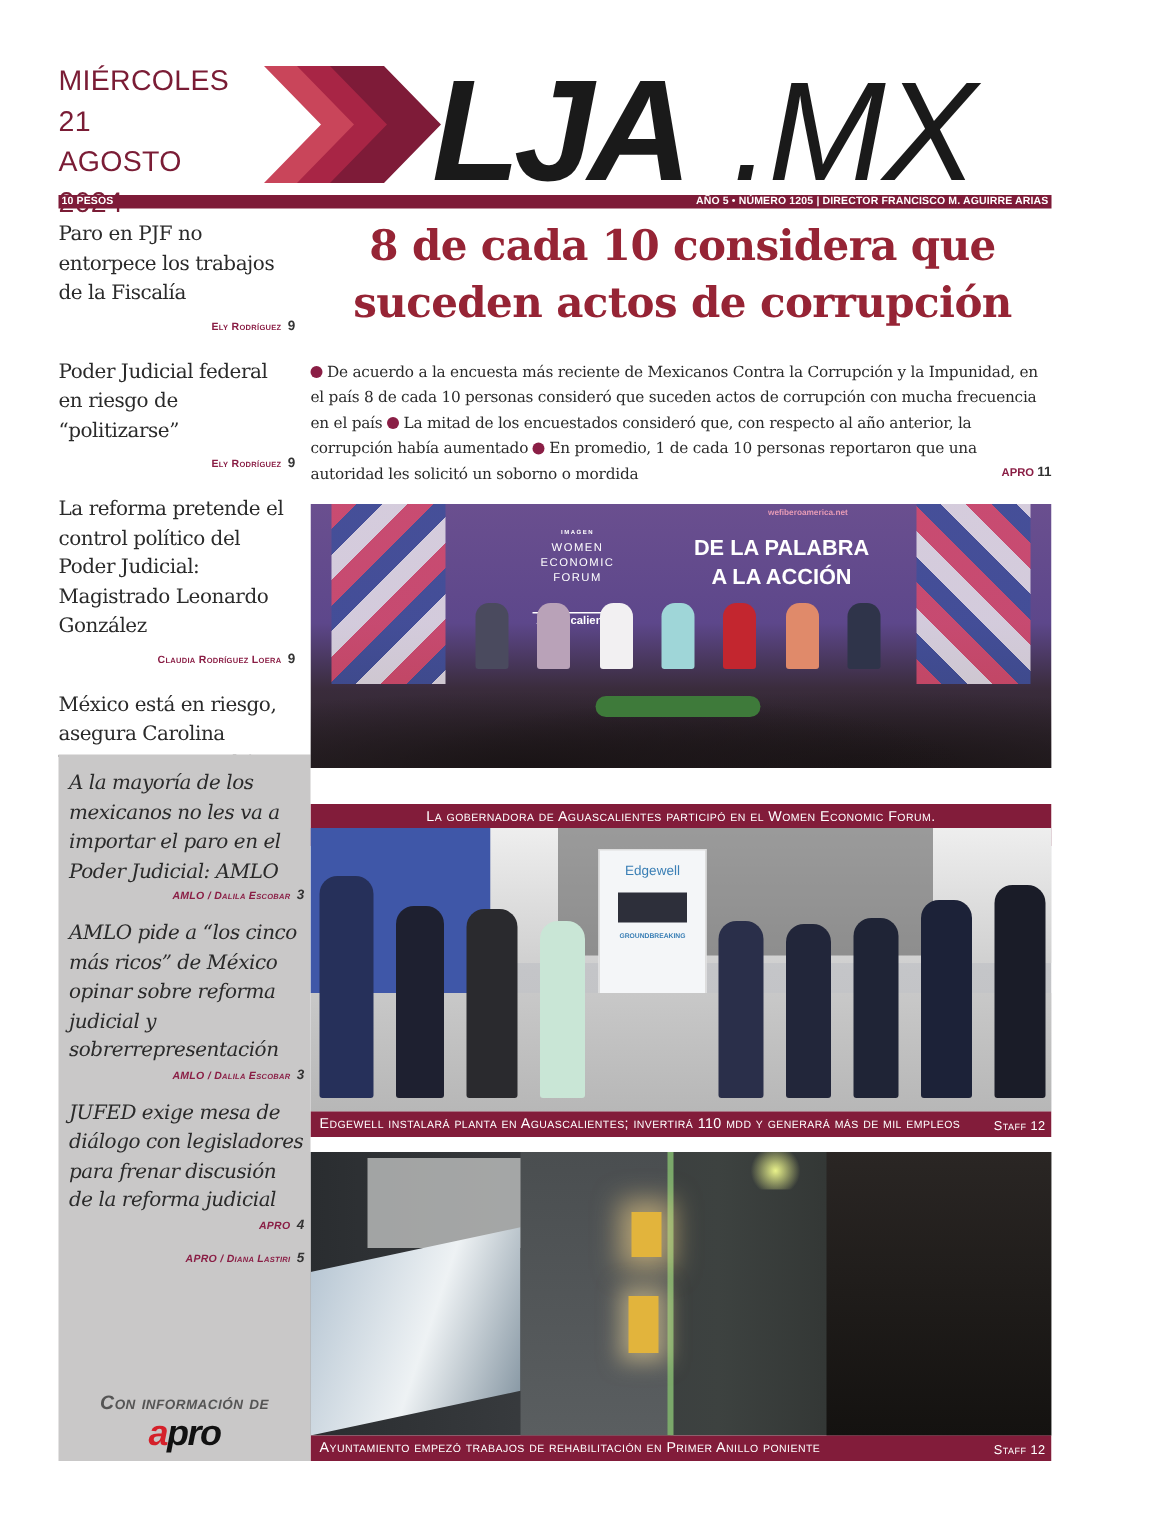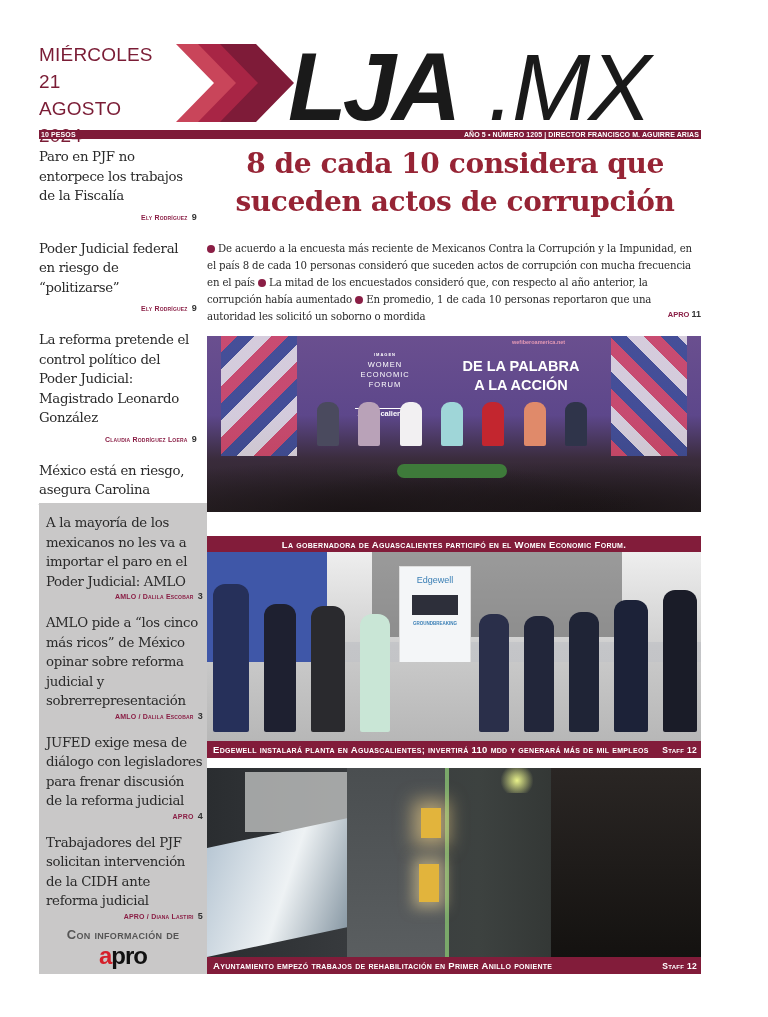--- a/index.html
+++ b/index.html
@@ -12,40 +12,40 @@
   .logo svg { width: 100%; height: 100%; }
   .bar { position: absolute; left: 39px; top: 130px; width: 662px; height: 9px; background: #7e1b38; display: flex; justify-content: space-between; align-items: center; padding: 0 2px; font-family: "Liberation Sans", sans-serif; font-weight: 700; font-size: 7px; color: #fff; letter-spacing: 0.1px; }
 
   
   .leftcol { position: absolute; left: 39px; top: 147px; width: 158px; }
   .brief { margin-bottom: 17px; }
   .brief h3 { font-family: "DejaVu Serif", serif; font-weight: 400; font-size: 13.3px; line-height: 19.5px; color: #2a2a2a; letter-spacing: -0.3px; }
   .credit { text-align: right; font-family: "Liberation Sans", sans-serif; font-weight: 700; font-size: 7px; color: #8a1e45; margin-top: 6px; font-variant: small-caps; letter-spacing: 0.2px; }
   .credit .pg { color: #333; font-size: 9px; margin-left: 2px; }
 
-  .greybox { position: absolute; left: 39px; top: 503px; width: 168px; height: 471px; background: #c9c8c8; padding: 10px 4px 0 7px; }
+  .greybox { position: absolute; left: 39px; top: 503px; width: 168px; height: 471px; background: #c9c8c8; padding: 10px 4px 0 7px; font-style: italic; }
   .greybox .brief { margin-bottom: 12px; }
   .greybox .brief h3 { font-size: 13.3px; line-height: 19.5px; }
   .greybox .credit { margin-top: 0; }
   .conapro { position: absolute; left: 0; bottom: 6px; width: 100%; text-align: center; }
   .conapro .lbl { font-family: "Liberation Sans", sans-serif; font-weight: 700; color: #555; font-size: 13px; font-variant: small-caps; letter-spacing: 0.3px; }
   .apro { display: inline-block; margin-top: 2px; font-family: "Liberation Sans", sans-serif; font-weight: 700; font-size: 24px; line-height: 24px; color: #111; letter-spacing: -1px; }
   .apro .a { color: #d5202a; }
 
   
   .headline { position: absolute; left: 207px; top: 145px; width: 496px; text-align: center; font-family: "DejaVu Serif", serif; font-weight: 700; color: #962435; font-size: 28px; line-height: 38px; letter-spacing: -0.4px; }
   .lead { position: absolute; left: 207px; top: 240px; width: 494px; font-family: "DejaVu Serif", serif; font-size: 10.2px; line-height: 17px; color: #2a2a2a; letter-spacing: -0.15px; }
   .dot { display: inline-block; width: 8px; height: 8px; border-radius: 50%; background: #8a1e45; margin-right: 3px; vertical-align: -0.5px; }
   .lead-credit { position: absolute; right: 67px; top: 309px; font-family: "Liberation Sans", sans-serif; font-weight: 700; font-size: 7.5px; color: #8a1e45; }
   .lead-credit .pg { color: #333; font-size: 9px; }
 
   
   .photo { position: absolute; left: 207px; width: 494px; overflow: hidden; }
   .photo .img { position: absolute; left: 0; top: 0; width: 100%; }
-  .caption { position: absolute; left: 0; bottom: 0; width: 100%; background: #821c3a; color: #fff; font-family: "Liberation Sans", sans-serif; font-weight: 700; font-variant: small-caps; font-size: 9.5px; letter-spacing: 0.3px; }
+  .caption { position: absolute; left: 0; bottom: 0; width: 100%; background: #821c3a; color: #fff; font-family: "Liberation Sans", sans-serif; font-weight: 400; font-variant: small-caps; font-size: 9.5px; letter-spacing: 0.3px; }
   .caption .credit2 { position: absolute; right: 4px; bottom: 2px; font-size: 8.5px; }
 
   .p1 { top: 336px; height: 228px; }
   .p1 .img { height: 176px; background: linear-gradient(180deg, #6a4f8f 0%, #5d478b 45%, #3a2c3c 70%, #2a2226 100%); }
   .p1 .caption { height: 28px; text-align: center; padding-top: 3px; line-height: 11.5px; }
 
   .p2 { top: 552px; height: 206px; }
   .p2 .img { height: 189px; background: linear-gradient(180deg, #d9dbe0 0%, #c4c5c8 50%, #bfc0c2 100%); padding-left: 20px; }
   .p2 .caption { height: 17px; padding: 3px 6px; line-height: 11px; }
 
@@ -106,21 +106,20 @@
   </div>
   <div class="brief">
     <h3>AMLO pide a “los cinco más ricos” de México opinar sobre reforma judicial y sobrerrepresentación</h3>
     <div class="credit"><span>AMLO / Dalila Escobar</span> <span class="pg">3</span></div>
   </div>
   <div class="brief">
     <h3>JUFED exige mesa de diálogo con legisladores para frenar discusión de la reforma judicial</h3>
     <div class="credit"><span>APRO</span> <span class="pg">4</span></div>
   </div>
   <div class="brief">
-    <h3>Trabajadores del PJF solicitan intervención de la CIDH ante reforma judicial</h3>
     <div class="credit"><span>APRO / Diana Lastiri</span> <span class="pg">5</span></div>
   </div>
   <div class="conapro">
     <div class="lbl">Con información de</div>
     <div class="apro"><span class="a">a</span><span>pro</span></div>
   </div>
 </div>
 
 <h1 class="headline">8 de cada 10 considera que suceden actos de corrupción</h1>
 <div class="lead">

